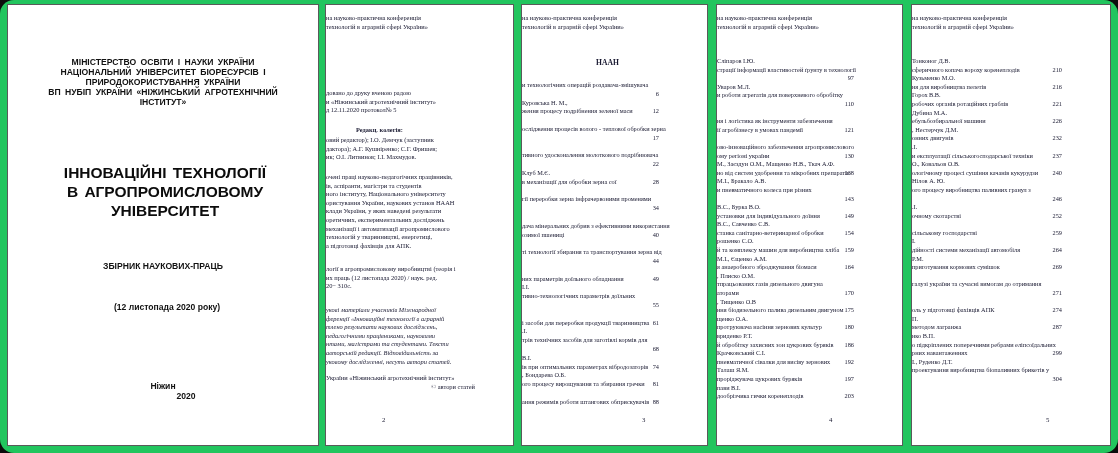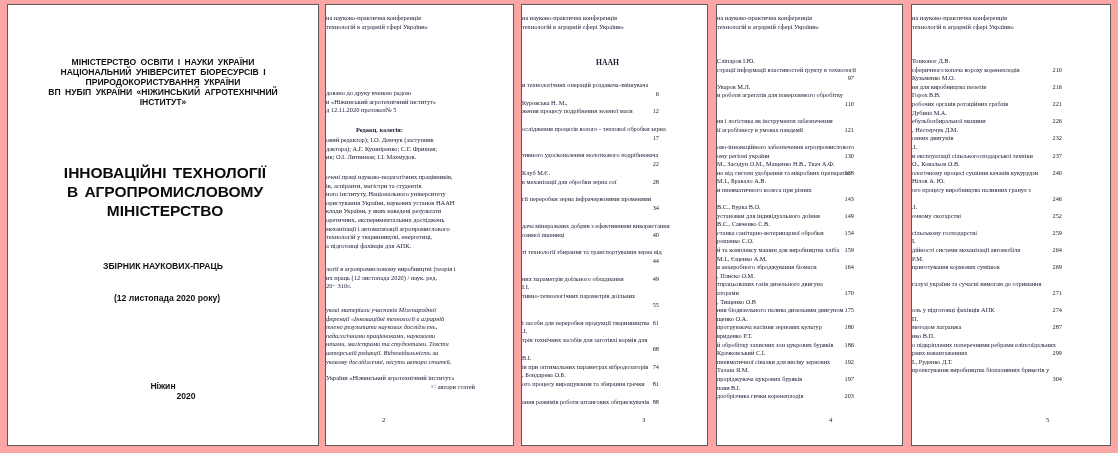--- a/index.html
+++ b/index.html
@@ -1,38 +1,38 @@
 <!DOCTYPE html>
 <html><head>
 <meta charset="utf-8">
 <style>
   html,body{margin:0;padding:0;}
   body{width:1118px;height:453px;background:#0c0c0c;position:relative;overflow:hidden;
        font-family:"Liberation Serif", serif;}
-  .canvas{position:absolute;inset:0;background:#fca5a5;}
+  .canvas{position:absolute;inset:0;background:#22c55e;border-radius:14px;}
   .page{position:absolute;top:4px;height:442px;background:#ffffff;border:1px solid #5a5a5a;
         box-sizing:border-box;color:#181830;overflow:hidden;}
   #page1{left:7px;width:312px;}
   #page2{left:325px;width:189px;}
   #page3{left:521px;width:187px;}
   #page4{left:716px;width:187px;}
   #page5{left:911px;width:200px;}
 
   
   .cover-header{position:absolute;top:52px;left:0;right:0;text-align:center;
     font-family:"Liberation Sans",sans-serif;font-weight:bold;font-size:8.6px;line-height:10px;
     color:#111;word-spacing:2px;}
   .cover-title{position:absolute;top:158px;left:4px;right:0;text-align:center;
     font-family:"Liberation Sans",sans-serif;font-weight:bold;font-size:15.5px;line-height:19px;
     color:#0c0c0c;word-spacing:2px;}
   .cover-line{position:absolute;left:0;right:0;text-align:center;
     font-family:Liberation Sans, sans-serif;font-weight:bold;color:#111;font-size:8.6px;}
   .cover-series{top:256px;}
   .cover-issue{top:278px;}
-  .cover-date{top:288px;margin-left:8px;}
+  .cover-date{top:297px;margin-left:8px;}
   .cover-city{top:376px;}
   .cover-year{top:386px;padding-left:46px;}
 
   
   .runhead{position:absolute;top:9px;left:0;right:10px;font-size:6.4px;line-height:8.8px;}
   .tline{white-space:nowrap;}
   .blockabs{position:absolute;left:0;font-size:6.4px;line-height:8.6px;}
   .bold{font-weight:bold;}
   .italic{font-style:italic;}
   .toc-title{position:absolute;top:53px;left:0;right:14px;text-align:center;
@@ -54,21 +54,21 @@
     <div class="cover-header">
         <div class="tline">МІНІСТЕРСТВО  ОСВІТИ  І НАУКИ  УКРАЇНИ</div>
         <div class="tline">НАЦІОНАЛЬНИЙ  УНІВЕРСИТЕТ  БІОРЕСУРСІВ  І</div>
         <div class="tline">ПРИРОДОКОРИСТУВАННЯ  УКРАЇНИ</div>
         <div class="tline">ВП НУБІП УКРАЇНИ  «НІЖИНСЬКИЙ  АГРОТЕХНІЧНИЙ</div>
         <div class="tline">ІНСТИТУТ»</div>
       </div>
     <div class="cover-title">
         <div class="tline">ІННОВАЦІЙНІ  ТЕХНОЛОГІЇ</div>
         <div class="tline">В АГРОПРОМИСЛОВОМУ</div>
-        <div class="tline">МІНІСТЕРСТВО</div>
+        <div class="tline">УНІВЕРСИТЕТ</div>
       </div>
     <div class="cover-line cover-series">ЗБІРНИК  НАУКОВИХ-ПРАЦЬ</div>
     <div class="cover-line cover-date">(12 листопада  2020 року)</div>
     <div class="cover-line cover-city">Ніжин</div>
     <div class="cover-line cover-year">2020</div>
   </div>
 
   <div class="page" id="page2">
     <div class="runhead">
       <div class="tline">на науково-практична конференція</div>

